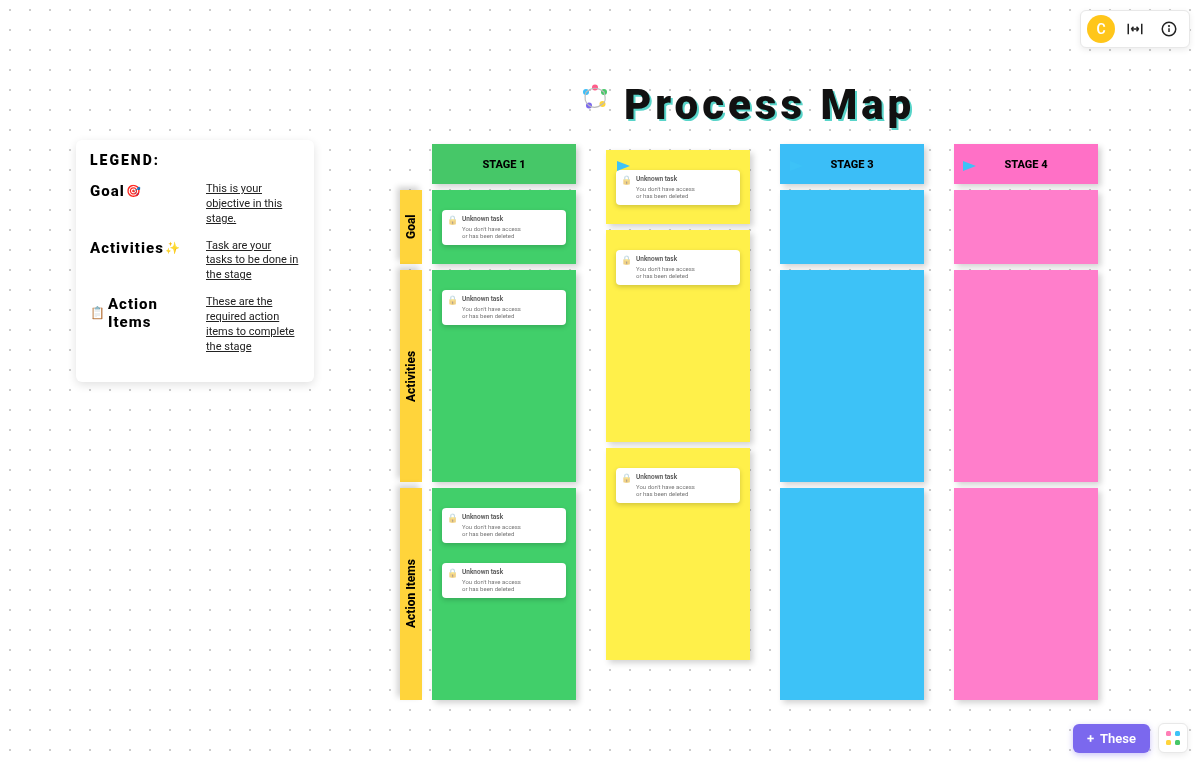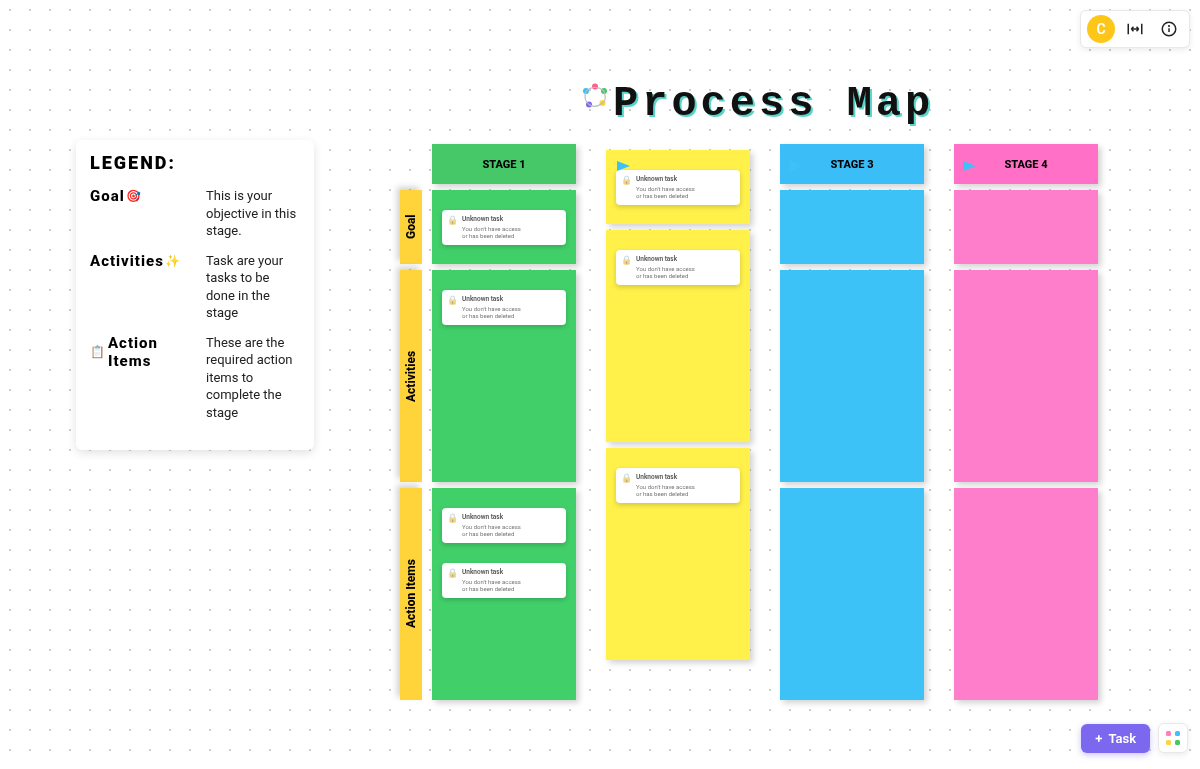--- a/index.html
+++ b/index.html
@@ -45,22 +45,21 @@
     border-radius: 4px;
   }
 
   
   .title-wrap {
     position: absolute;
     top: 80px;
     left: 580px;
     display: flex;
     align-items: center;
-    gap: 3px;
-    font-family: Liberation Mono, monospace;
+    gap: 14px;
   }
   .title {
     font-size: 42px;
     font-weight: 900;
     letter-spacing: 4px;
     color: #111;
     text-shadow: 2px 2px 0 #58d4c9;
   }
   .title-icon {
     font-size: 22px;
@@ -73,21 +72,21 @@
     position: absolute;
     top: 140px;
     left: 76px;
     width: 238px;
     background: #fff;
     border-radius: 6px;
     padding: 12px 14px 16px;
     box-shadow: 0 3px 10px rgba(0,0,0,0.12);
   }
   .legend-title {
-    font-size: 18px;
+    font-size: 14px;
     font-weight: 900;
     letter-spacing: 2px;
     margin-bottom: 14px;
   }
   .legend-row {
     display: flex;
     align-items: flex-start;
     margin-bottom: 12px;
     gap: 6px;
   }
@@ -95,23 +94,24 @@
     font-weight: 800;
     font-size: 15px;
     letter-spacing: 1px;
     width: 110px;
     flex-shrink: 0;
     display: flex;
     align-items: center;
     gap: 2px;
   }
   .legend-desc {
-    font-size: 13px;
+    font-size: 11px;
     color: #222;
     line-height: 1.35;
+    text-decoration: underline;
   }
   .legend-icon { font-size: 12px; }
 
   
   .task-btn {
     position: absolute;
     bottom: 16px;
     right: 50px;
     background: #7b68ee;
     color: #fff;
@@ -413,21 +413,21 @@
           <stop offset="100%" stop-color="#3dc2f7"></stop>
         </linearGradient>
       </defs>
       <path d="M2 7 L58 7" stroke="url(#g3)" stroke-width="6"></path>
       <path d="M55 2 L68 7 L55 12 Z" fill="#3dc2f7"></path>
     </svg>
 </div>
 
 <div class="task-btn">
   <span>+</span>
-  <span>Task</span>
+  <span>These</span>
 </div>
 <div class="apps-btn">
   <svg width="16" height="16" viewBox="0 0 16 16">
     <rect x="1" y="1" width="5" height="5" rx="1.5" fill="#ff7eb6"></rect>
     <rect x="10" y="1" width="5" height="5" rx="1.5" fill="#3dc2f7"></rect>
     <rect x="1" y="10" width="5" height="5" rx="1.5" fill="#ffd43b"></rect>
     <rect x="10" y="10" width="5" height="5" rx="1.5" fill="#46c768"></rect>
   </svg>
 </div>
 

